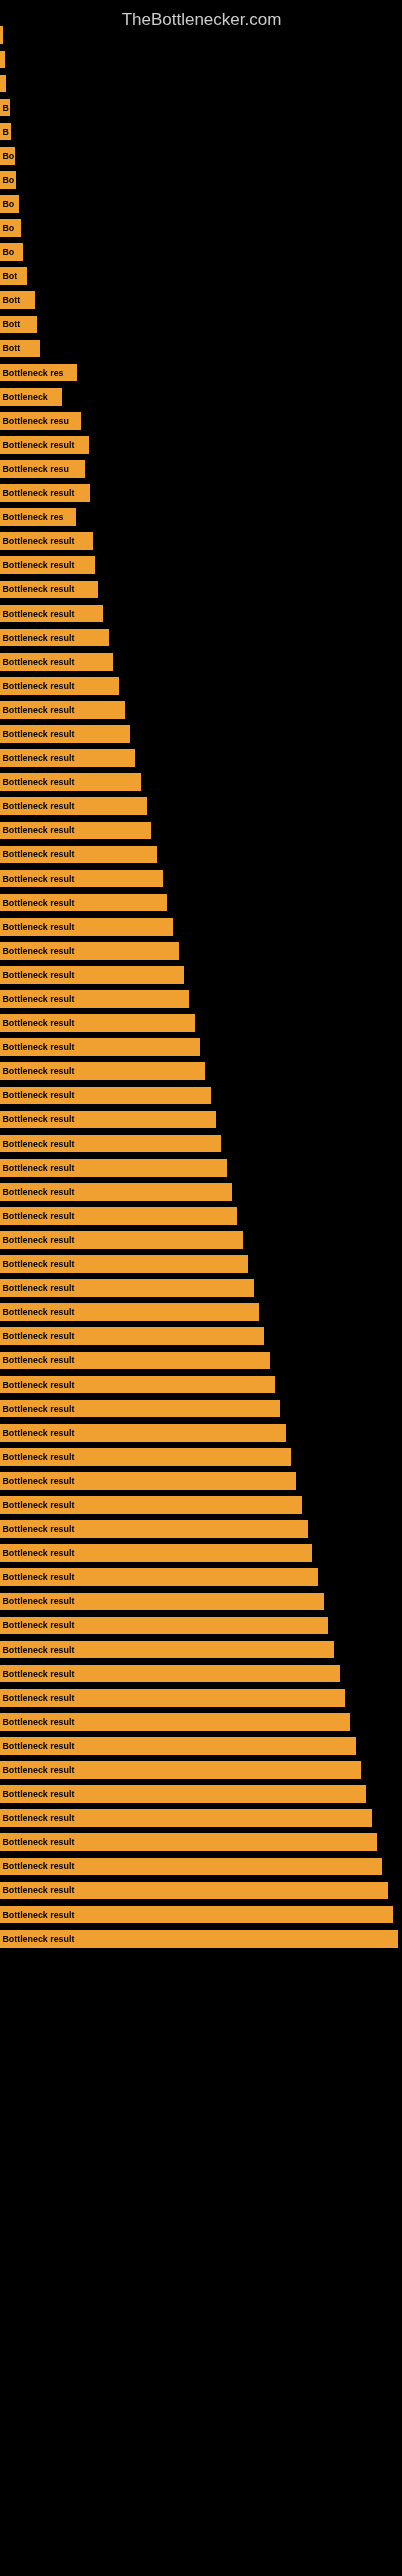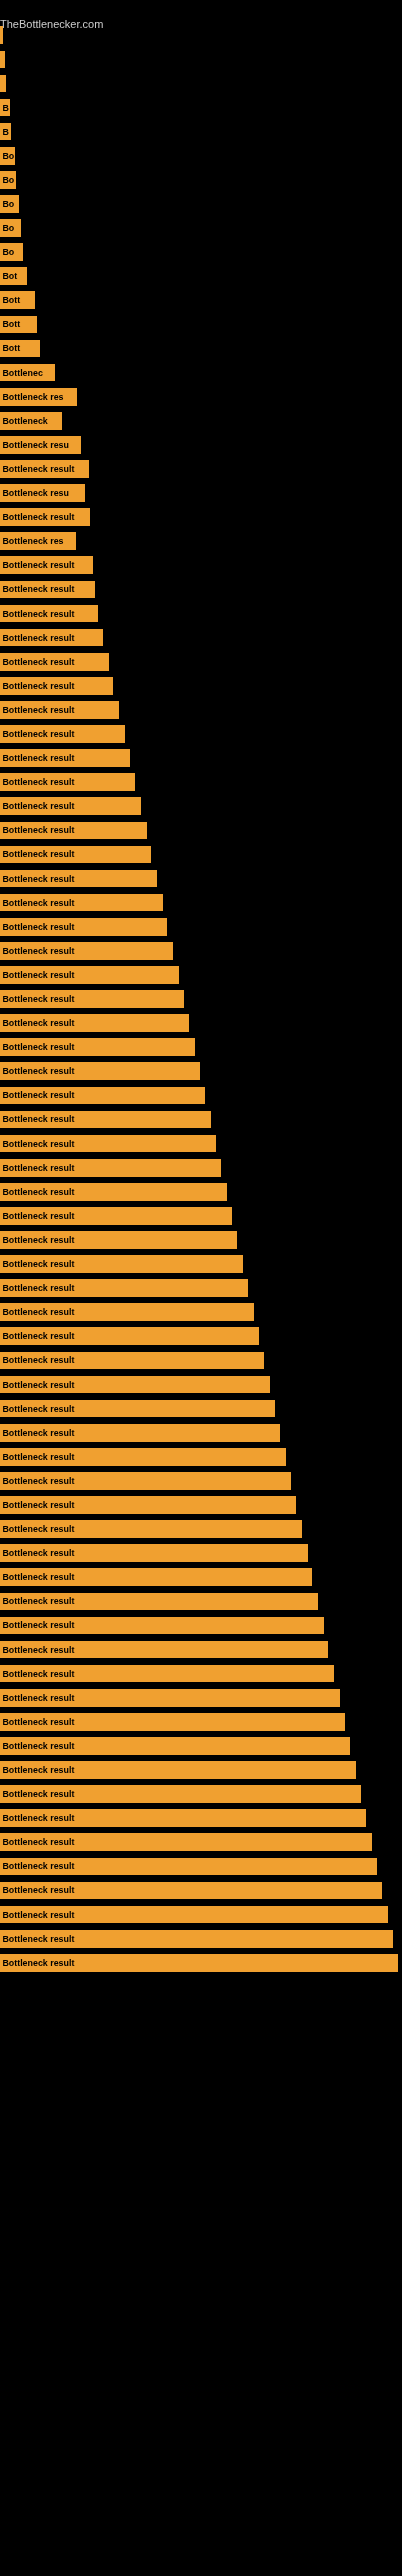--- a/index.html
+++ b/index.html
@@ -11,25 +11,25 @@
     body {
       background-color: #000000;
       width: 403px;
       min-height: 2576px;
       font-family: Arial, sans-serif;
       position: relative;
     }
 
     .site-title {
       color: #cccccc;
-      font-size: 11px;
-      text-align: left;
+      font-size: 17px;
+      text-align: center;
       padding: 6.4px 0;
       position: absolute;
-      top: 12px;
+      top: 4px;
       left: 0;
       right: 0;
     }
 
     .bars-container {
       position: absolute;
       top: 24px;
       left: 0;
       width: 403px;
     }
@@ -127,25 +127,20 @@
       <div class="bar" style="width: 37px;">
         <span class="bar-label">Bott</span>
       </div>
     </div>
     <div class="bar-row">
       <div class="bar" style="width: 40px;">
         <span class="bar-label">Bott</span>
       </div>
     </div>
     <div class="bar-row">
-      <div class="bar" style="width: 55px;">
-        <span class="bar-label">Bottlenec</span>
-      </div>
-    </div>
-    <div class="bar-row">
       <div class="bar" style="width: 77px;">
         <span class="bar-label">Bottleneck res</span>
       </div>
     </div>
     <div class="bar-row">
       <div class="bar" style="width: 62px;">
         <span class="bar-label">Bottleneck</span>
       </div>
     </div>
     <div class="bar-row">

